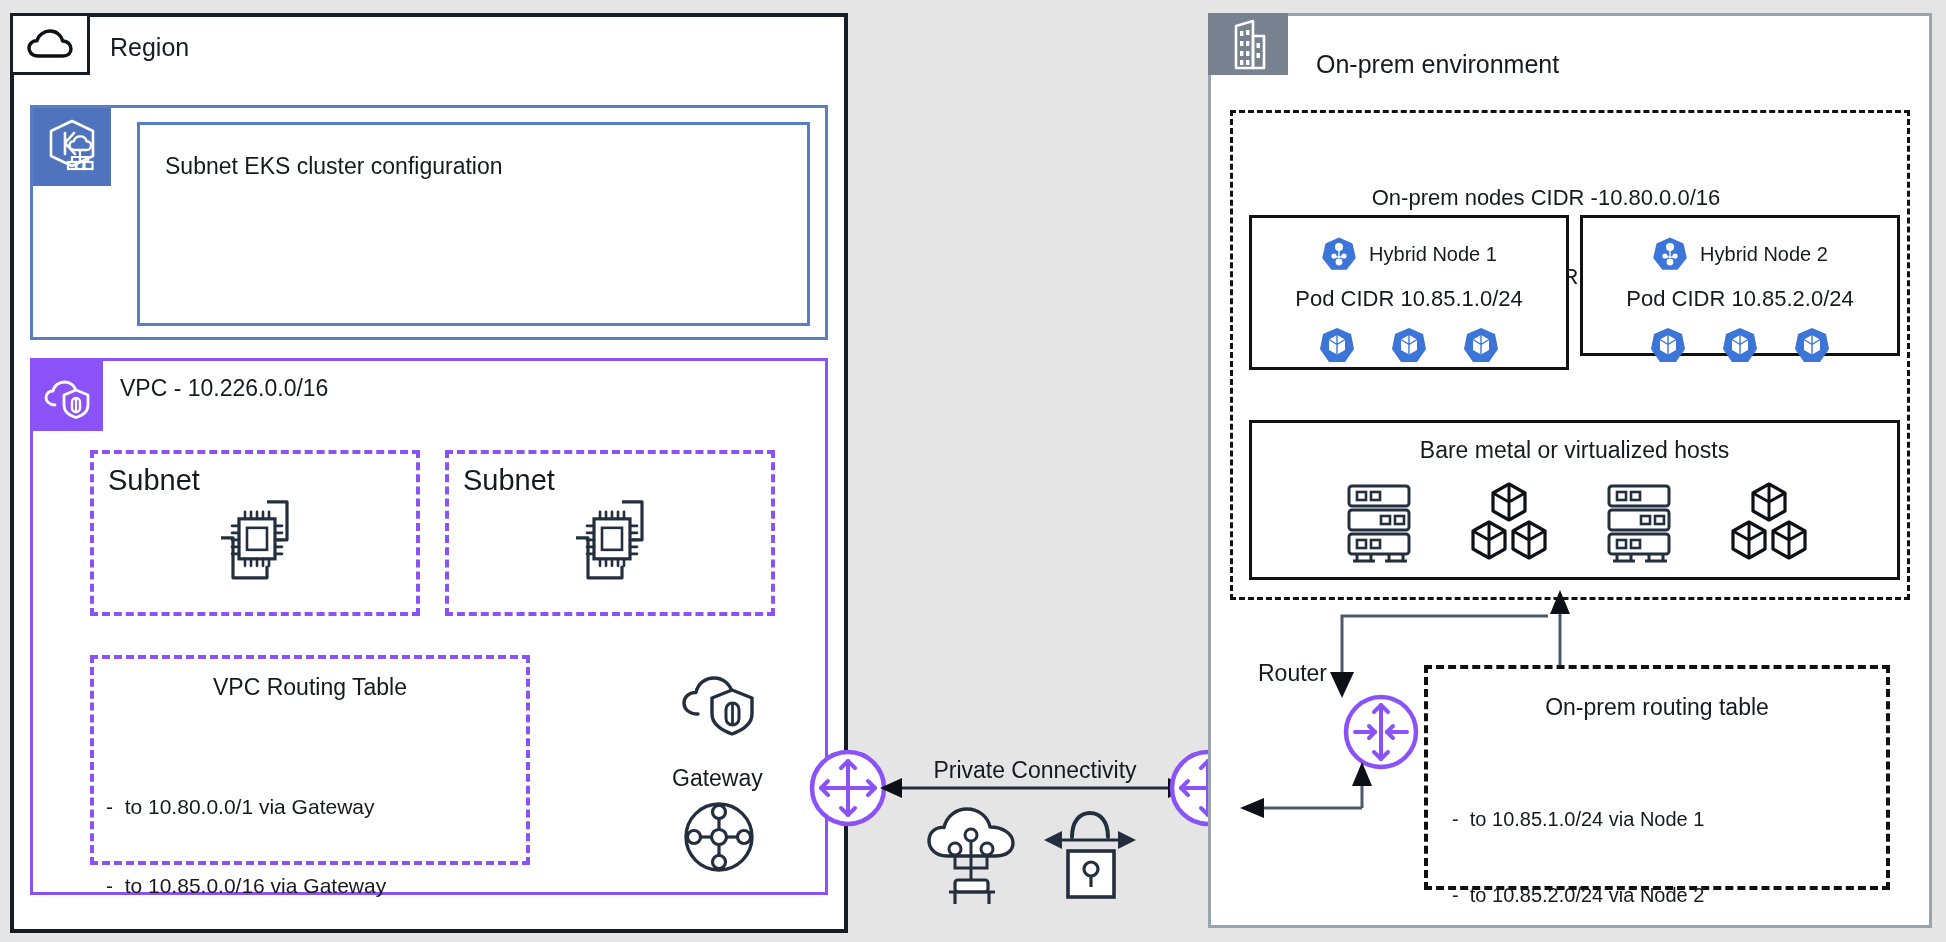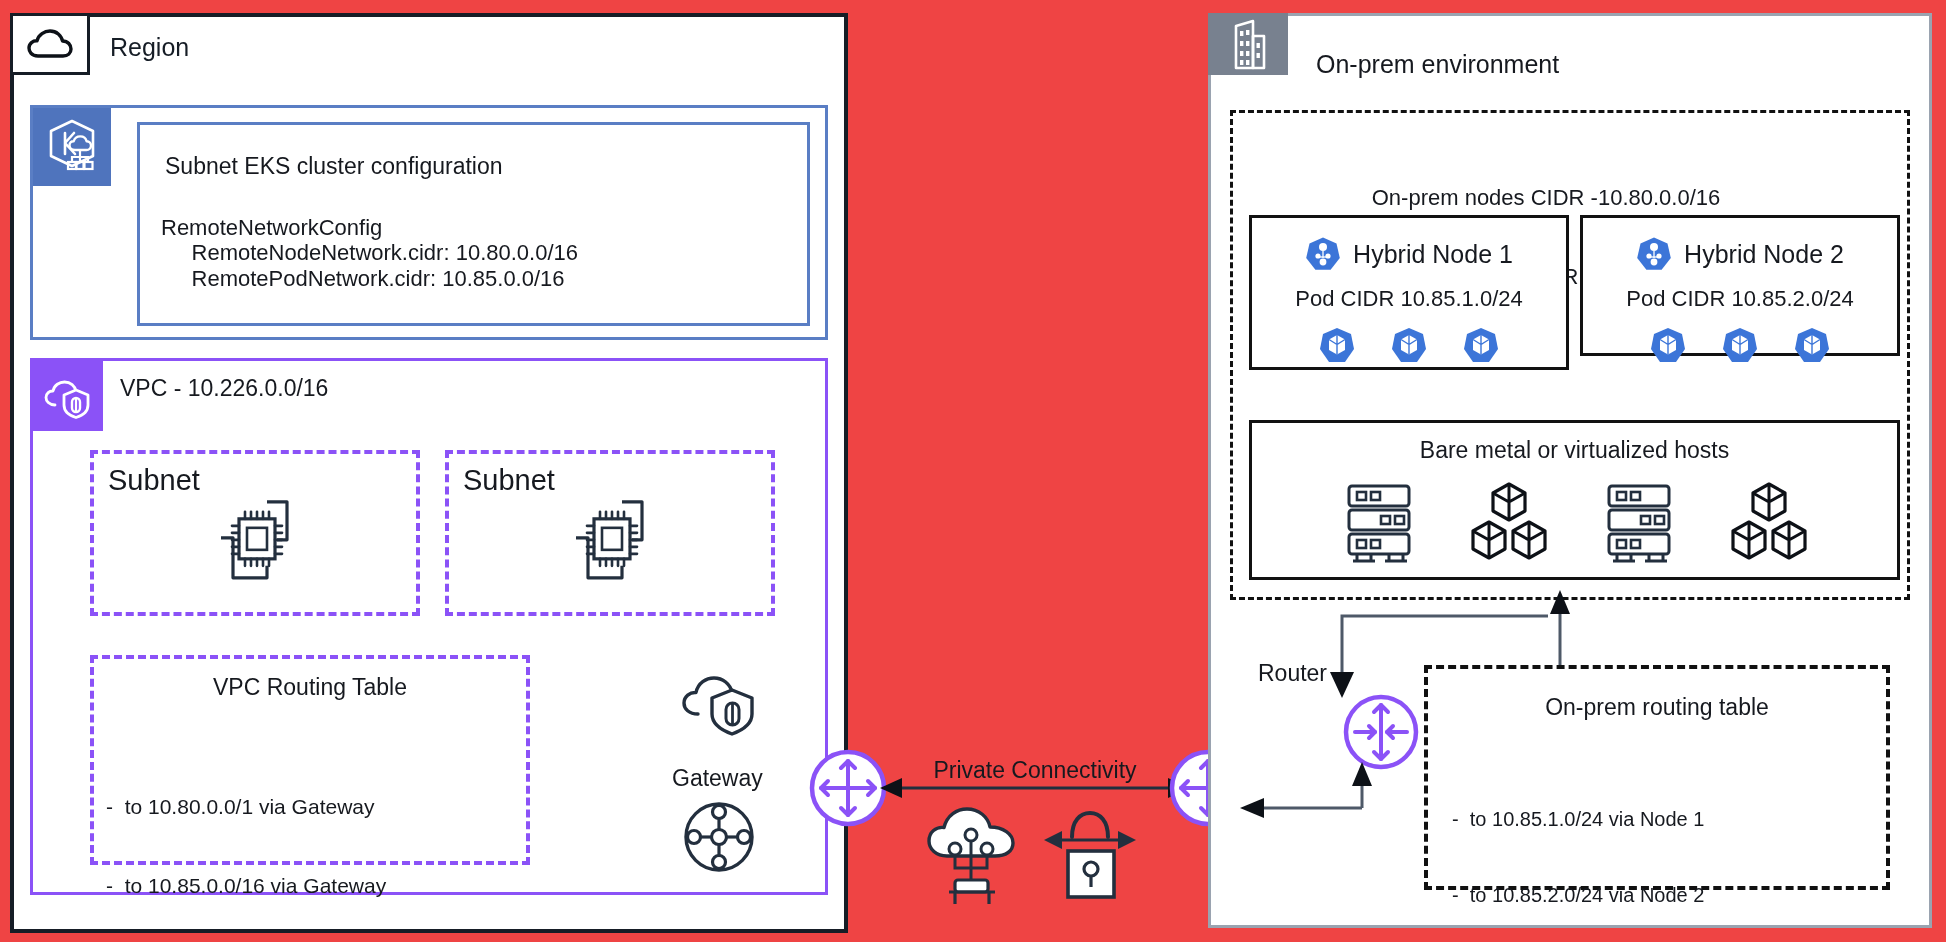--- a/index.html
+++ b/index.html
@@ -1,17 +1,17 @@
 <!DOCTYPE html>
 <html><head>
 <meta charset="utf-8">
 <style>
   html,body{margin:0;padding:0;background:#ffffff;}
   body{font-family:"Liberation Sans", sans-serif;color:#16191f;}
-  #canvas{position:relative;width:1946px;height:942px;overflow:hidden;background:#ef4444;}
+  #canvas{position:relative;width:1946px;height:942px;overflow:hidden;background:#e5e5e5;}
   .abs{position:absolute;box-sizing:border-box;}
   .txt{position:absolute;white-space:pre;line-height:1.15;}
 
   
   .region-box{left:10px;top:13px;width:838px;height:920px;border:4px solid #161d26;background:#fff;}
   .region-badge{left:10px;top:13px;width:80px;height:62px;border:3px solid #161d26;background:#fff;display:flex;align-items:center;justify-content:center;}
   .region-title{left:110px;top:33px;font-size:25px;color:#161d26;}
 
   
   .eks-outer{left:30px;top:105px;width:798px;height:235px;border:3px solid #5a7ec4;background:#fff;}
@@ -46,21 +46,21 @@
   .onprem-title{left:1316px;top:50px;font-size:25px;}
 
   .onprem-dashed{left:1230px;top:110px;width:680px;height:490px;border:3px dashed #111;background:#fff;}
   .cidr-lines{left:1206px;top:134px;width:680px;text-align:center;font-size:22px;}
   .cidr-lines div{margin-bottom:4px;}
 
   .hnode{border:3px solid #111;background:#fff;}
   .hnode-a{left:1249px;top:215px;width:320px;height:155px;}
   .hnode-b{left:1580px;top:215px;width:320px;height:141px;}
   .hnode-head{position:absolute;left:0;top:18px;width:100%;display:flex;align-items:center;justify-content:center;gap:12px;}
-  .hnode-name{font-size:25px;}
+  .hnode-name{font-size:20px;}
   .hnode-cidr{position:absolute;left:0;top:68px;width:100%;text-align:center;font-size:22px;}
   .pods-row{position:absolute;left:0;top:108px;width:100%;display:flex;align-items:center;justify-content:center;gap:36px;}
 
   .baremetal{left:1249px;top:420px;width:651px;height:160px;border:3px solid #111;background:#fff;}
   .baremetal-title{left:1249px;top:437px;width:651px;text-align:center;font-size:23px;}
   .baremetal-row{position:absolute;left:1249px;top:480px;width:651px;display:flex;align-items:center;justify-content:center;gap:48px;}
 
   .router-label{left:1258px;top:660px;font-size:23px;}
   .oprt-box{left:1424px;top:665px;width:466px;height:225px;border:4px dashed #111;background:#fff;}
   .oprt-title{left:1424px;top:694px;width:466px;text-align:center;font-size:23px;}
@@ -92,23 +92,20 @@
       <path d="M21 15 L21 36 M21 25 L30 15 M21 25 L31 36" fill="none" stroke="#fff" stroke-width="2.6" stroke-linecap="round"></path>
       <path d="M31 32 C27.5 32 25.5 29.6 25.5 27.3 C25.5 24.8 27.5 23 29.7 23.2 C30.6 20 33.6 18.4 36.3 18.4 C39.6 18.4 42 20.6 42.6 23.2 C45.4 23.2 47 25.2 47 27.4 C47 29.8 45.2 32 42.4 32 Z" fill="#4f74bd" stroke="#fff" stroke-width="2.4" stroke-linejoin="round"></path>
       <path d="M36 32 L36 39 M36 39 L28 39 L28 44 M36 39 L44 39 L44 44 M36 39 L36 44" fill="none" stroke="#fff" stroke-width="2.2"></path>
       <rect x="24" y="44" width="8" height="7" fill="none" stroke="#fff" stroke-width="2.2"></rect>
       <rect x="32.5" y="44" width="7" height="7" fill="none" stroke="#fff" stroke-width="2.2"></rect>
       <rect x="40.5" y="44" width="8" height="7" fill="none" stroke="#fff" stroke-width="2.2"></rect>
     </svg>
   </div>
   <div class="abs eks-inner"></div>
   <div class="txt eks-title">Subnet EKS cluster configuration</div>
-  <div class="txt eks-cfg">RemoteNetworkConfig
-     RemoteNodeNetwork.cidr: 10.80.0.0/16
-     RemotePodNetwork.cidr: 10.85.0.0/16</div>
 
   <div class="abs vpc-box"></div>
   <div class="abs vpc-badge">
     <svg width="50" height="48" viewBox="0 0 50 48">
       <path d="M12 33 C6 33 3 29 3 25.5 C3 21.5 6.5 18.8 10 19 C11.2 13 16.5 10 21.5 10 C27.5 10 32 14 33 19.2 C38 19.2 41 22.8 41 26" fill="none" stroke="#fff" stroke-width="2.8" stroke-linecap="round" stroke-linejoin="round"></path>
       <path d="M33 18 L45 23 L45 33 C45 39.5 39.5 43.5 33 45.5 C26.5 43.5 21 39.5 21 33 L21 23 Z" fill="#8b52f7" stroke="#fff" stroke-width="2.8" stroke-linejoin="round"></path>
       <rect x="29" y="26" width="8" height="14" rx="4" fill="none" stroke="#fff" stroke-width="2.4"></rect>
       <line x1="33" y1="26" x2="33" y2="40" stroke="#fff" stroke-width="2.2"></line>
     </svg>
   </div>

